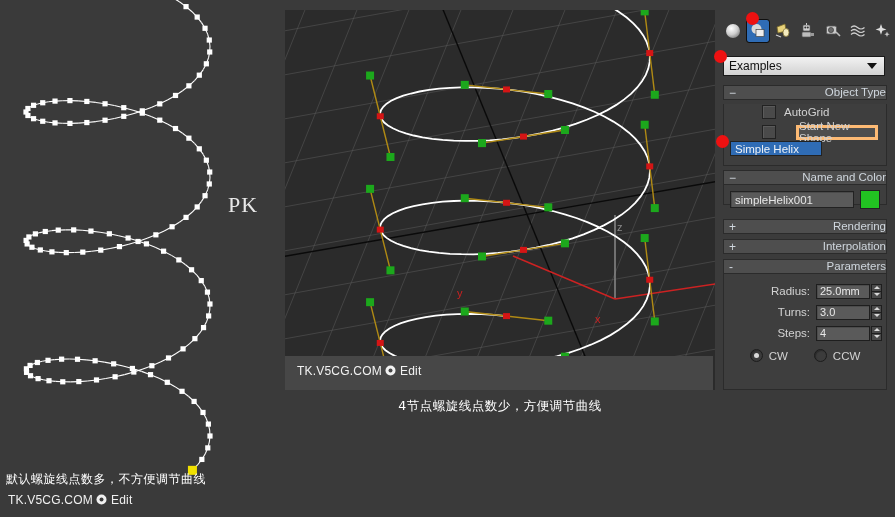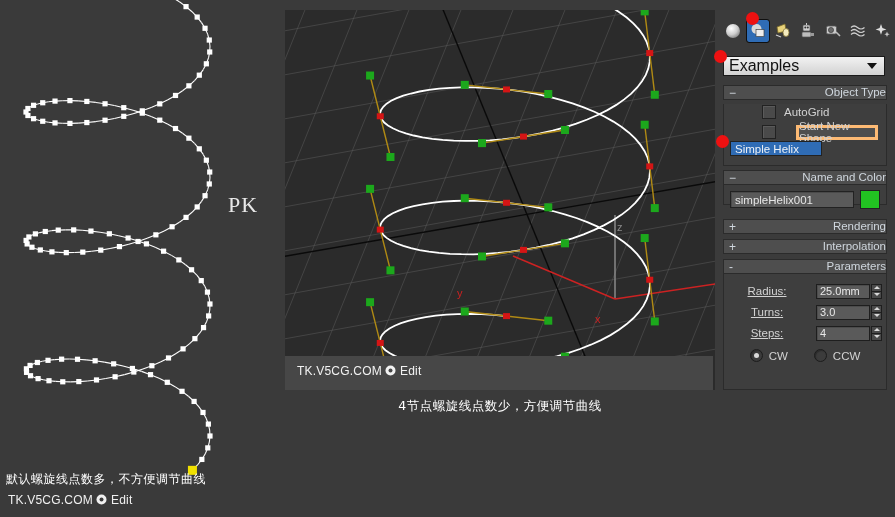--- a/index.html
+++ b/index.html
@@ -65,21 +65,21 @@
     position:relative;
   }
   .tab-btn.active{background:#2f6cb5;outline:1px solid #101010;}
 
   .dd-wrap{position:absolute;left:8px;top:46px;width:162px;height:20px;}
   .dropdown{
     width:100%;height:100%;box-sizing:border-box;
     background:linear-gradient(#f2f2f2,#d2d2d2);
     border:1px solid #1a1a1a;
     display:flex;align-items:center;
-    font-size:16px;color:#111;padding-left:5px;
+    font-size:12px;color:#111;padding-left:5px;
     position:relative;
   }
   .dd-arrow{
     position:absolute;right:7px;top:50%;transform:translateY(-50%);
     width:0;height:0;border-left:5px solid transparent;border-right:5px solid transparent;
     border-top:6px solid #111;
   }
 
   
   .rollout{position:absolute;left:8px;width:164px;}
@@ -120,21 +120,21 @@
   .name-input{
     flex:1;height:17px;box-sizing:border-box;
     background:#5a5a5a;border:1px solid #222;
     box-shadow:inset 1px 1px 0 #4a4a4a;
     font-size:11.5px;color:#e6e6e6;display:flex;align-items:center;padding-left:4px;
   }
   .swatch{width:18px;height:17px;background:#22c322;border:1px solid #222;}
 
   .param-row{display:flex;align-items:center;height:18px;margin-top:3px;}
   .param-label{
-    width:86px;text-align:center;font-size:11.5px;color:#d2d2d2;padding-right:6px;text-decoration:underline;
+    width:86px;text-align:right;font-size:11.5px;color:#d2d2d2;padding-right:6px;
   }
   .spin-box{
     width:54px;height:15px;box-sizing:border-box;
     background:#5a5a5a;border:1px solid #1e1e1e;
     box-shadow:inset 1px 1px 0 #4c4c4c;
     font-size:11px;color:#e8e8e8;display:flex;align-items:center;padding-left:3px;
   }
   .spinner{
     width:11px;height:15px;margin-left:1px;
     display:flex;flex-direction:column;border:1px solid #1e1e1e;box-sizing:border-box;

